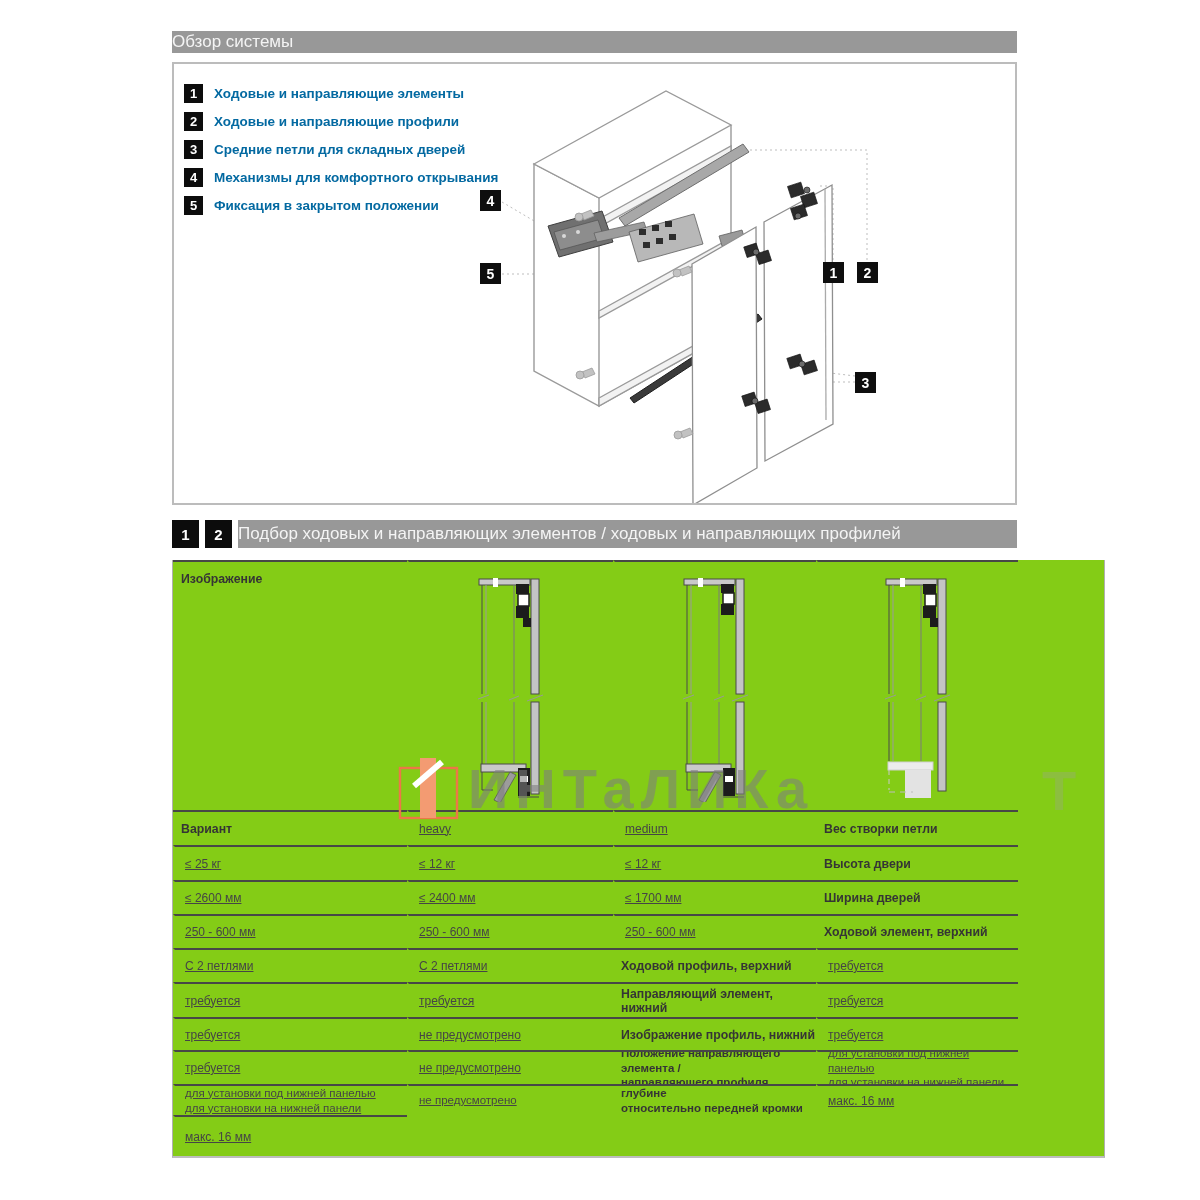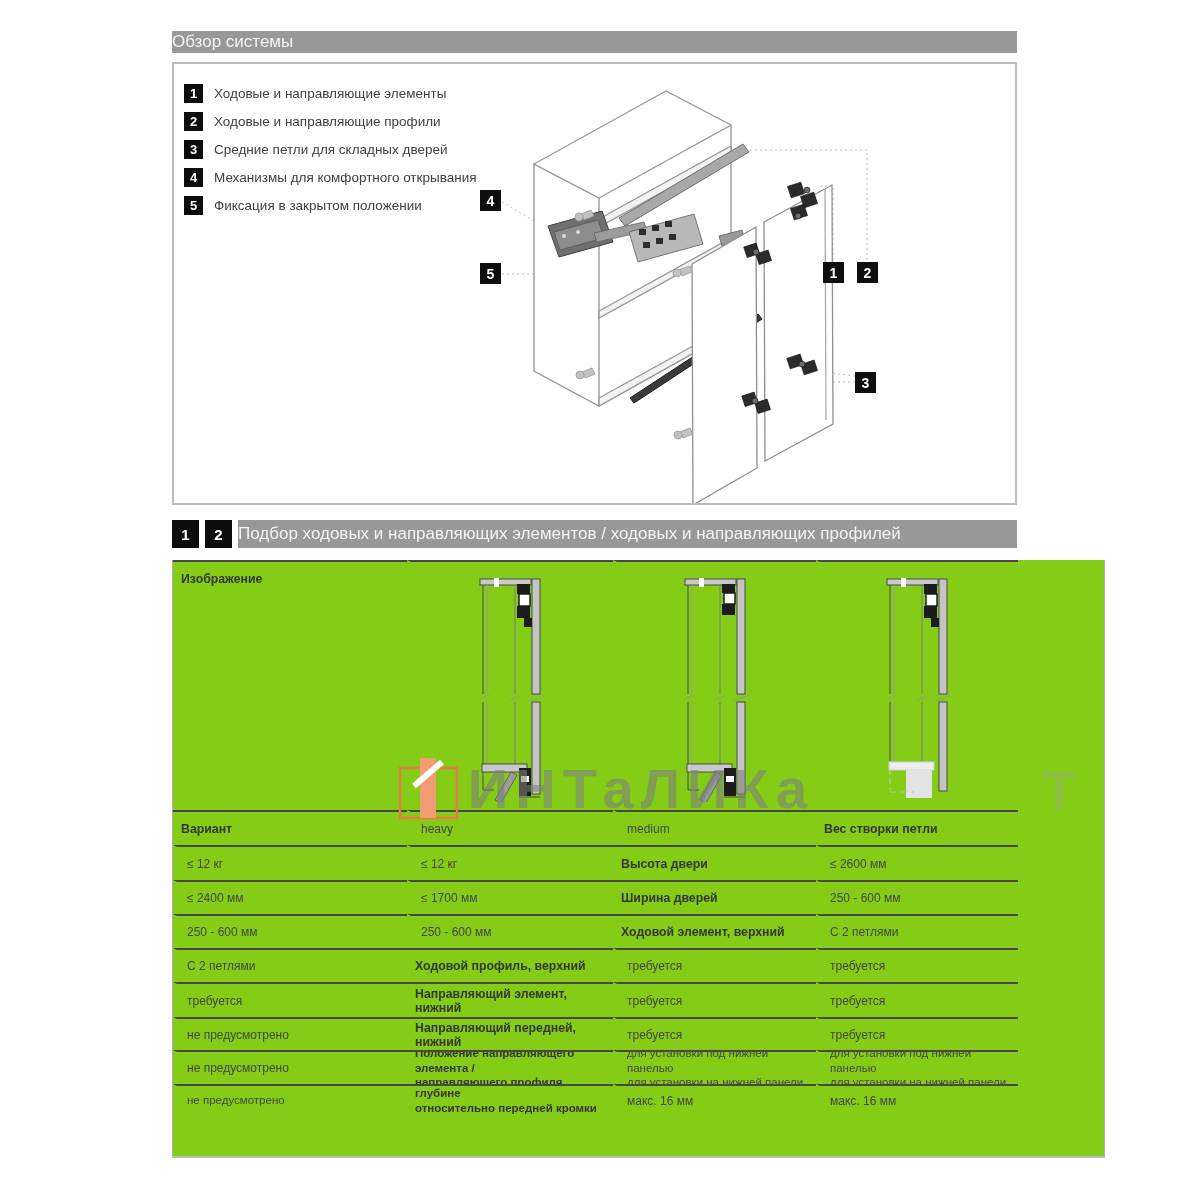--- a/index.html
+++ b/index.html
@@ -16,36 +16,36 @@
   .badge{width:27px;height:28px;background:#0c0c0c;color:#fff;font-weight:bold;
          font-size:15px;display:flex;align-items:center;justify-content:center;margin-right:6px;}
   .bar2{flex:1;height:28px;line-height:28px;font-size:17px;}
   
   .ovbox{position:absolute;left:172px;top:62px;width:845px;height:443px;
          border:2px solid #bcbcbc;box-sizing:border-box;background:#fff;}
   .legend{position:absolute;left:10px;top:20px;}
   .leg-item{display:flex;align-items:center;margin-bottom:9px;height:19px;}
   .leg-num{width:19px;height:19px;background:#0c0c0c;color:#fff;font-weight:bold;
            font-size:13px;display:flex;align-items:center;justify-content:center;}
-  .leg-label{margin-left:11px;font-weight:normal;font-size:13.5px;color:#404040;white-space:nowrap;}
+  .leg-label{margin-left:11px;font-weight:bold;font-size:13.5px;color:#0369a1;white-space:nowrap;}
   .diagram{position:absolute;left:0;top:0;}
   .dlabel{position:absolute;width:21px;height:21px;background:#0e0e0e;color:#fff;
           font-weight:bold;font-size:14px;display:flex;align-items:center;justify-content:center;}
   .dl-4{left:306px;top:126px;} .dl-5{left:306px;top:199px;}
   .dl-1{left:649px;top:198px;} .dl-2{left:683px;top:198px;} .dl-3{left:681px;top:308px;}
   
   .tbl{position:absolute;left:172px;top:560px;width:933px;
        display:grid;grid-template-columns:234px 206px 203px 202px;
        grid-template-rows:250px 35px 35px 34px 34px 34px 35px 33px 34px 31px 41px;
        border-left:1px solid #b0b0b0;border-right:1px solid #b0b0b0;border-bottom:2px solid #bdbdbd;
        box-sizing:border-box;background:#84cc16;}
   .c{border-top:2px solid #474747;box-sizing:border-box;display:flex;align-items:center;
      font-size:12px;color:#454545;overflow:hidden;}
   .lab{padding-left:8px;font-weight:bold;font-size:12.3px;color:#353535;}
-  .val{border-left:4px solid #84cc16;padding-left:10px;}
+  .val{border-left:2px solid #84cc16;padding-left:10px;text-decoration:underline;}
   .imgc{align-items:flex-start;}
   .imgc.lab{padding-top:10px;}
   .imgc.val{justify-content:center;padding-left:0;padding-top:14px;}
   .ml{white-space:pre-line;line-height:1.3;font-size:11.5px;}
   
   .wm{position:absolute;left:0;top:0;width:1200px;height:1200px;pointer-events:none;}
   .wm-logo{position:absolute;left:398px;top:750px;}
   .wm-text{position:absolute;left:468px;top:756px;font-size:56px;font-weight:bold;
            letter-spacing:7px;color:rgba(125,125,125,0.58);white-space:nowrap;}
   .wm-frag{position:absolute;left:1042px;top:758px;font-size:56px;font-weight:bold;
@@ -303,20 +303,21 @@
         <line x1="4" y1="216" x2="28" y2="216" stroke="#bdbdbd" stroke-dasharray="6,5"></line>
       </g>
     </svg>
   </div>
 
   <div class="c lab">Вариант</div>
   <div class="c val">heavy</div>
   <div class="c val">medium</div>
 
   <div class="c lab">Вес створки петли</div>
+  <div class="c val">≤ 25 кг</div>
   <div class="c val">≤ 12 кг</div>
   <div class="c val">≤ 12 кг</div>
 
   <div class="c lab">Высота двери</div>
   <div class="c val">≤ 2600 мм</div>
   <div class="c val">≤ 2400 мм</div>
   <div class="c val">≤ 1700 мм</div>
 
   <div class="c lab">Ширина дверей</div>
   <div class="c val">250 - 600 мм</div>
@@ -330,21 +331,21 @@
   <div class="c lab">Ходовой профиль, верхний</div>
   <div class="c val">требуется</div>
   <div class="c val">требуется</div>
   <div class="c val">требуется</div>
 
   <div class="c lab">Направляющий элемент, нижний</div>
   <div class="c val">требуется</div>
   <div class="c val">требуется</div>
   <div class="c val">не предусмотрено</div>
 
-  <div class="c lab">Направляющий передней, нижний</div>
+  <div class="c lab">Изображение профиль, нижний</div>
   <div class="c val">требуется</div>
   <div class="c val">требуется</div>
   <div class="c val">не предусмотрено</div>
 
   <div class="c lab ml">Положение направляющего элемента /
 направляющего профиля</div>
   <div class="c val ml">для установки под нижней панелью
 для установки на нижней панели</div>
   <div class="c val ml">для установки под нижней панелью
 для установки на нижней панели</div>

